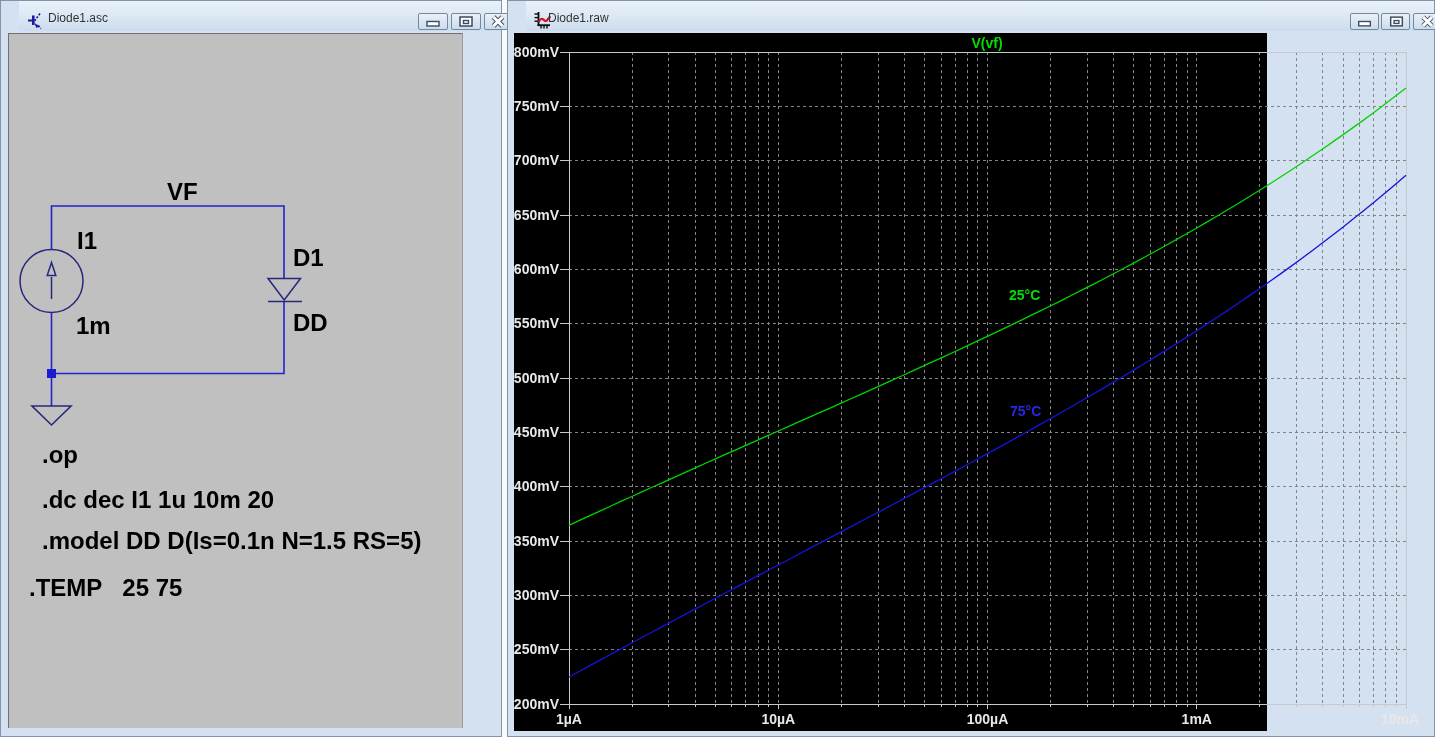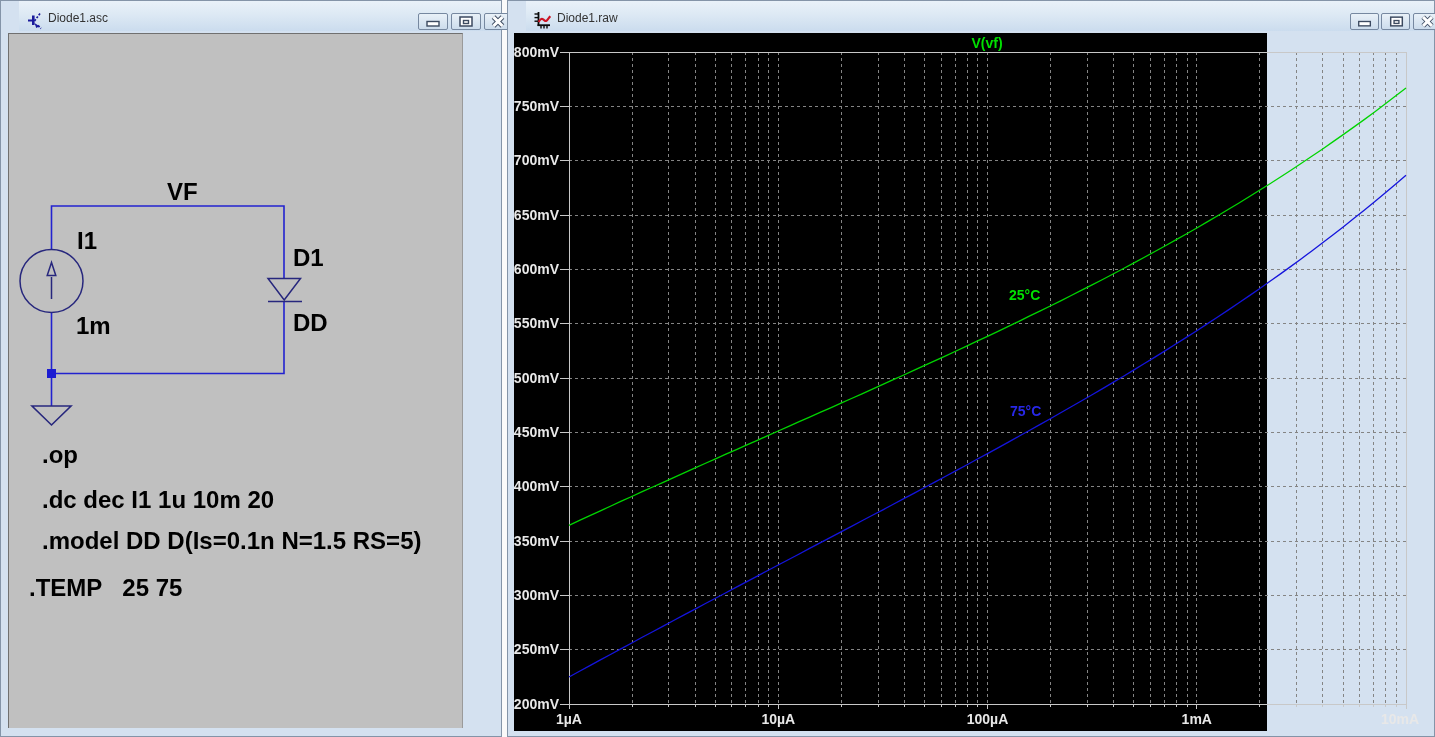--- a/index.html
+++ b/index.html
@@ -82,21 +82,21 @@
     <g stroke="#0a0a0a" stroke-width="1.4">
       <line x1="0.5" y1="3" x2="4.5" y2="3"></line>
           <line x1="0.5" y1="6.6" x2="4.5" y2="6.6"></line>
           <line x1="0.5" y1="10.2" x2="4.5" y2="10.2"></line>
       <line x1="7" y1="14" x2="7" y2="17.5"></line>
           <line x1="10" y1="14" x2="10" y2="17.5"></line>
           <line x1="13" y1="14" x2="13" y2="17.5"></line>
     </g>
     <path d="M4.6 11 C6.5 7.8 7.6 7.2 9.2 8.4 C10.8 9.6 11.4 10.4 12.4 9.9 C13.6 9.2 14.8 7 16.2 5.2" fill="none" stroke="#cc1525" stroke-width="2.1"></path>
   </svg>
-  <div class="ttext" style="left:31px">Diode1.raw</div>
+  <div class="ttext" style="left:22px">Diode1.raw</div>
   <div class="btn" style="left:824px;width:29px"></div>
   <div class="btn" style="left:855px;width:29px"></div>
   <div class="btn" style="left:887px;width:29px"></div>
   <svg style="position:absolute;left:824px;top:12px" width="93" height="17" viewBox="0 0 96 17">
     <g>
      <rect x="9" y="8.5" width="12" height="4.5" fill="#fff" stroke="#3c4a60" stroke-width="1.4"></rect>
      <rect x="42" y="4" width="12" height="9" fill="#fff" stroke="#3c4a60" stroke-width="1.5"></rect>
      <rect x="45.5" y="7.5" width="5" height="3" fill="#fff" stroke="#3c4a60" stroke-width="1.4"></rect>
      <g stroke="#3c4a60" stroke-width="5" stroke-linecap="butt">
             <line x1="75.5" y1="4" x2="84.5" y2="13"></line>

